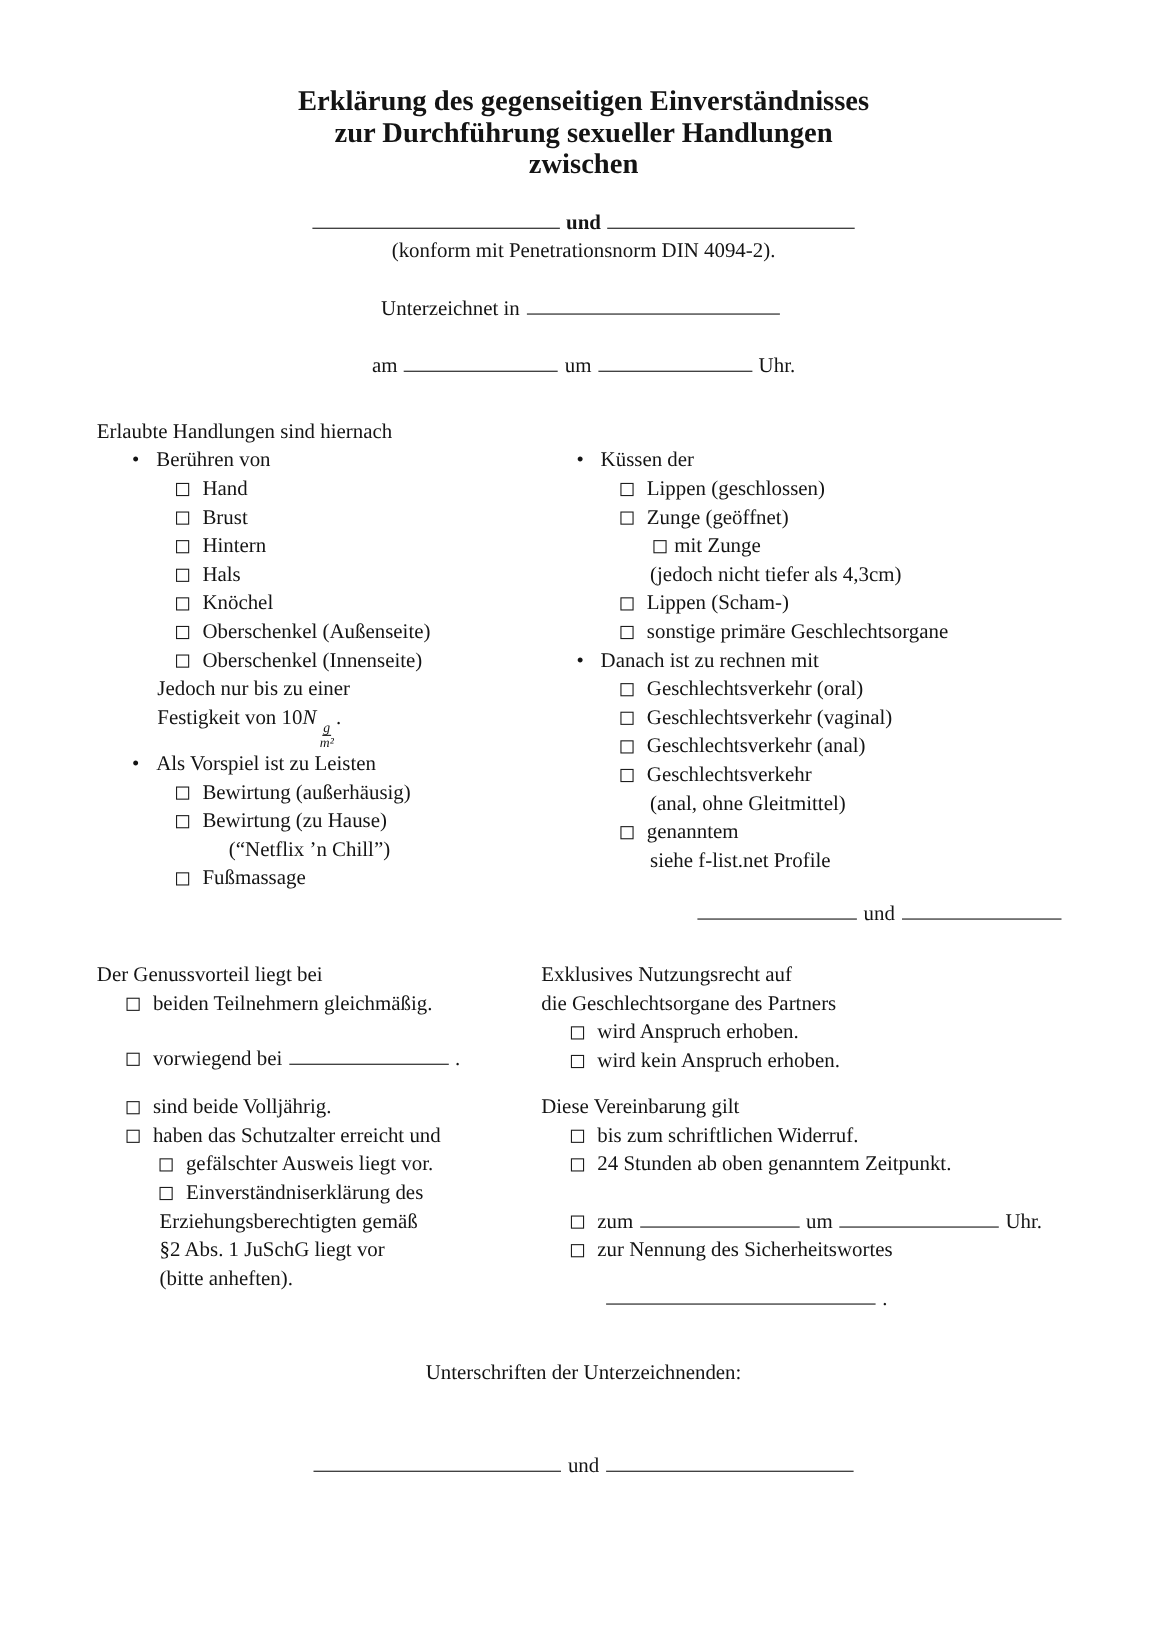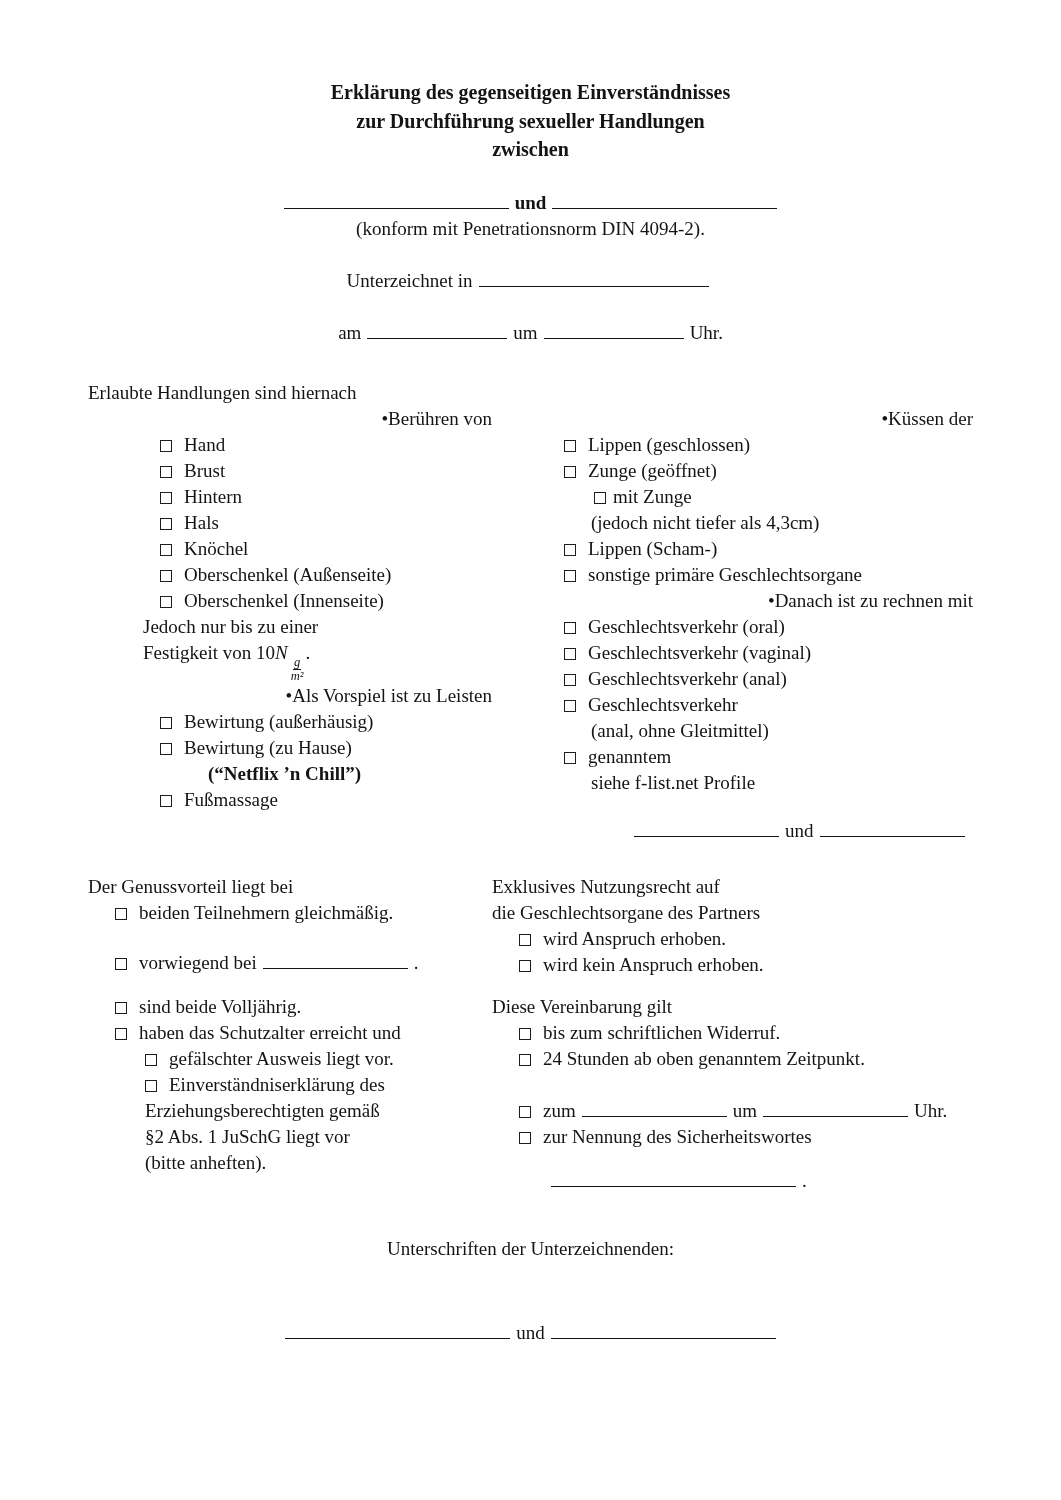--- a/index.html
+++ b/index.html
@@ -8,21 +8,21 @@
   .page {
     width:1061px; height:1500px;
     padding:78px 88px 0 88px;
     background:#ffffff;
     color:#141414;
     font-family:"Liberation Serif","DejaVu Serif",serif;
     font-size:19px;
     line-height:26px;
   }
   .center { text-align:center; }
-  .title-line { font-weight:bold; font-size:20px; line-height:28.5px; }
+  .title-line { font-weight:bold; font-size:26px; line-height:28.5px; }
   .bold { font-weight:bold; }
   .parties { margin-top:26px; }
   .signed { margin-top:26px; }
   .datetime { margin-top:26px; }
 
   .blank {
     display:inline-block;
     height:14px;
     border-bottom:1.6px solid #141414;
     margin:0 6px;
@@ -34,28 +34,28 @@
   .w230 { width:230px; }
   .w245 { width:245px; }
 
   .twocol { display:grid; grid-template-columns:404px 481px; align-items:start; }
   .permitted { margin-top:34px; }
   .rcol { padding-top:26px; }
 
   .row { line-height:26px; }
 
   
-  .permitted .bullet { padding-left:32px;text-align:right; }
+  .permitted .bullet { padding-left:32px; }
   .dot { display:inline-block; width:22px; }
   .dot::before { content:"\2022"; }
   .permitted .cb1 { padding-left:72px; }
   .permitted .cb2 { padding-left:102px; }
   .permitted .contb { padding-left:55px; }
   .permitted .cont1 { padding-left:99px; }
-  .permitted .cont2 { padding-left:120px;font-weight:bold; }
+  .permitted .cont2 { padding-left:120px; }
 
   .cb {
     display:inline-block;
     width:12px; height:12px;
     border:1.4px solid #1d1d1d;
     margin-right:12px;
     vertical-align:-1px;
     background:#fff;
   }
   .permitted .cb2 .cb { margin-right:7px; }

